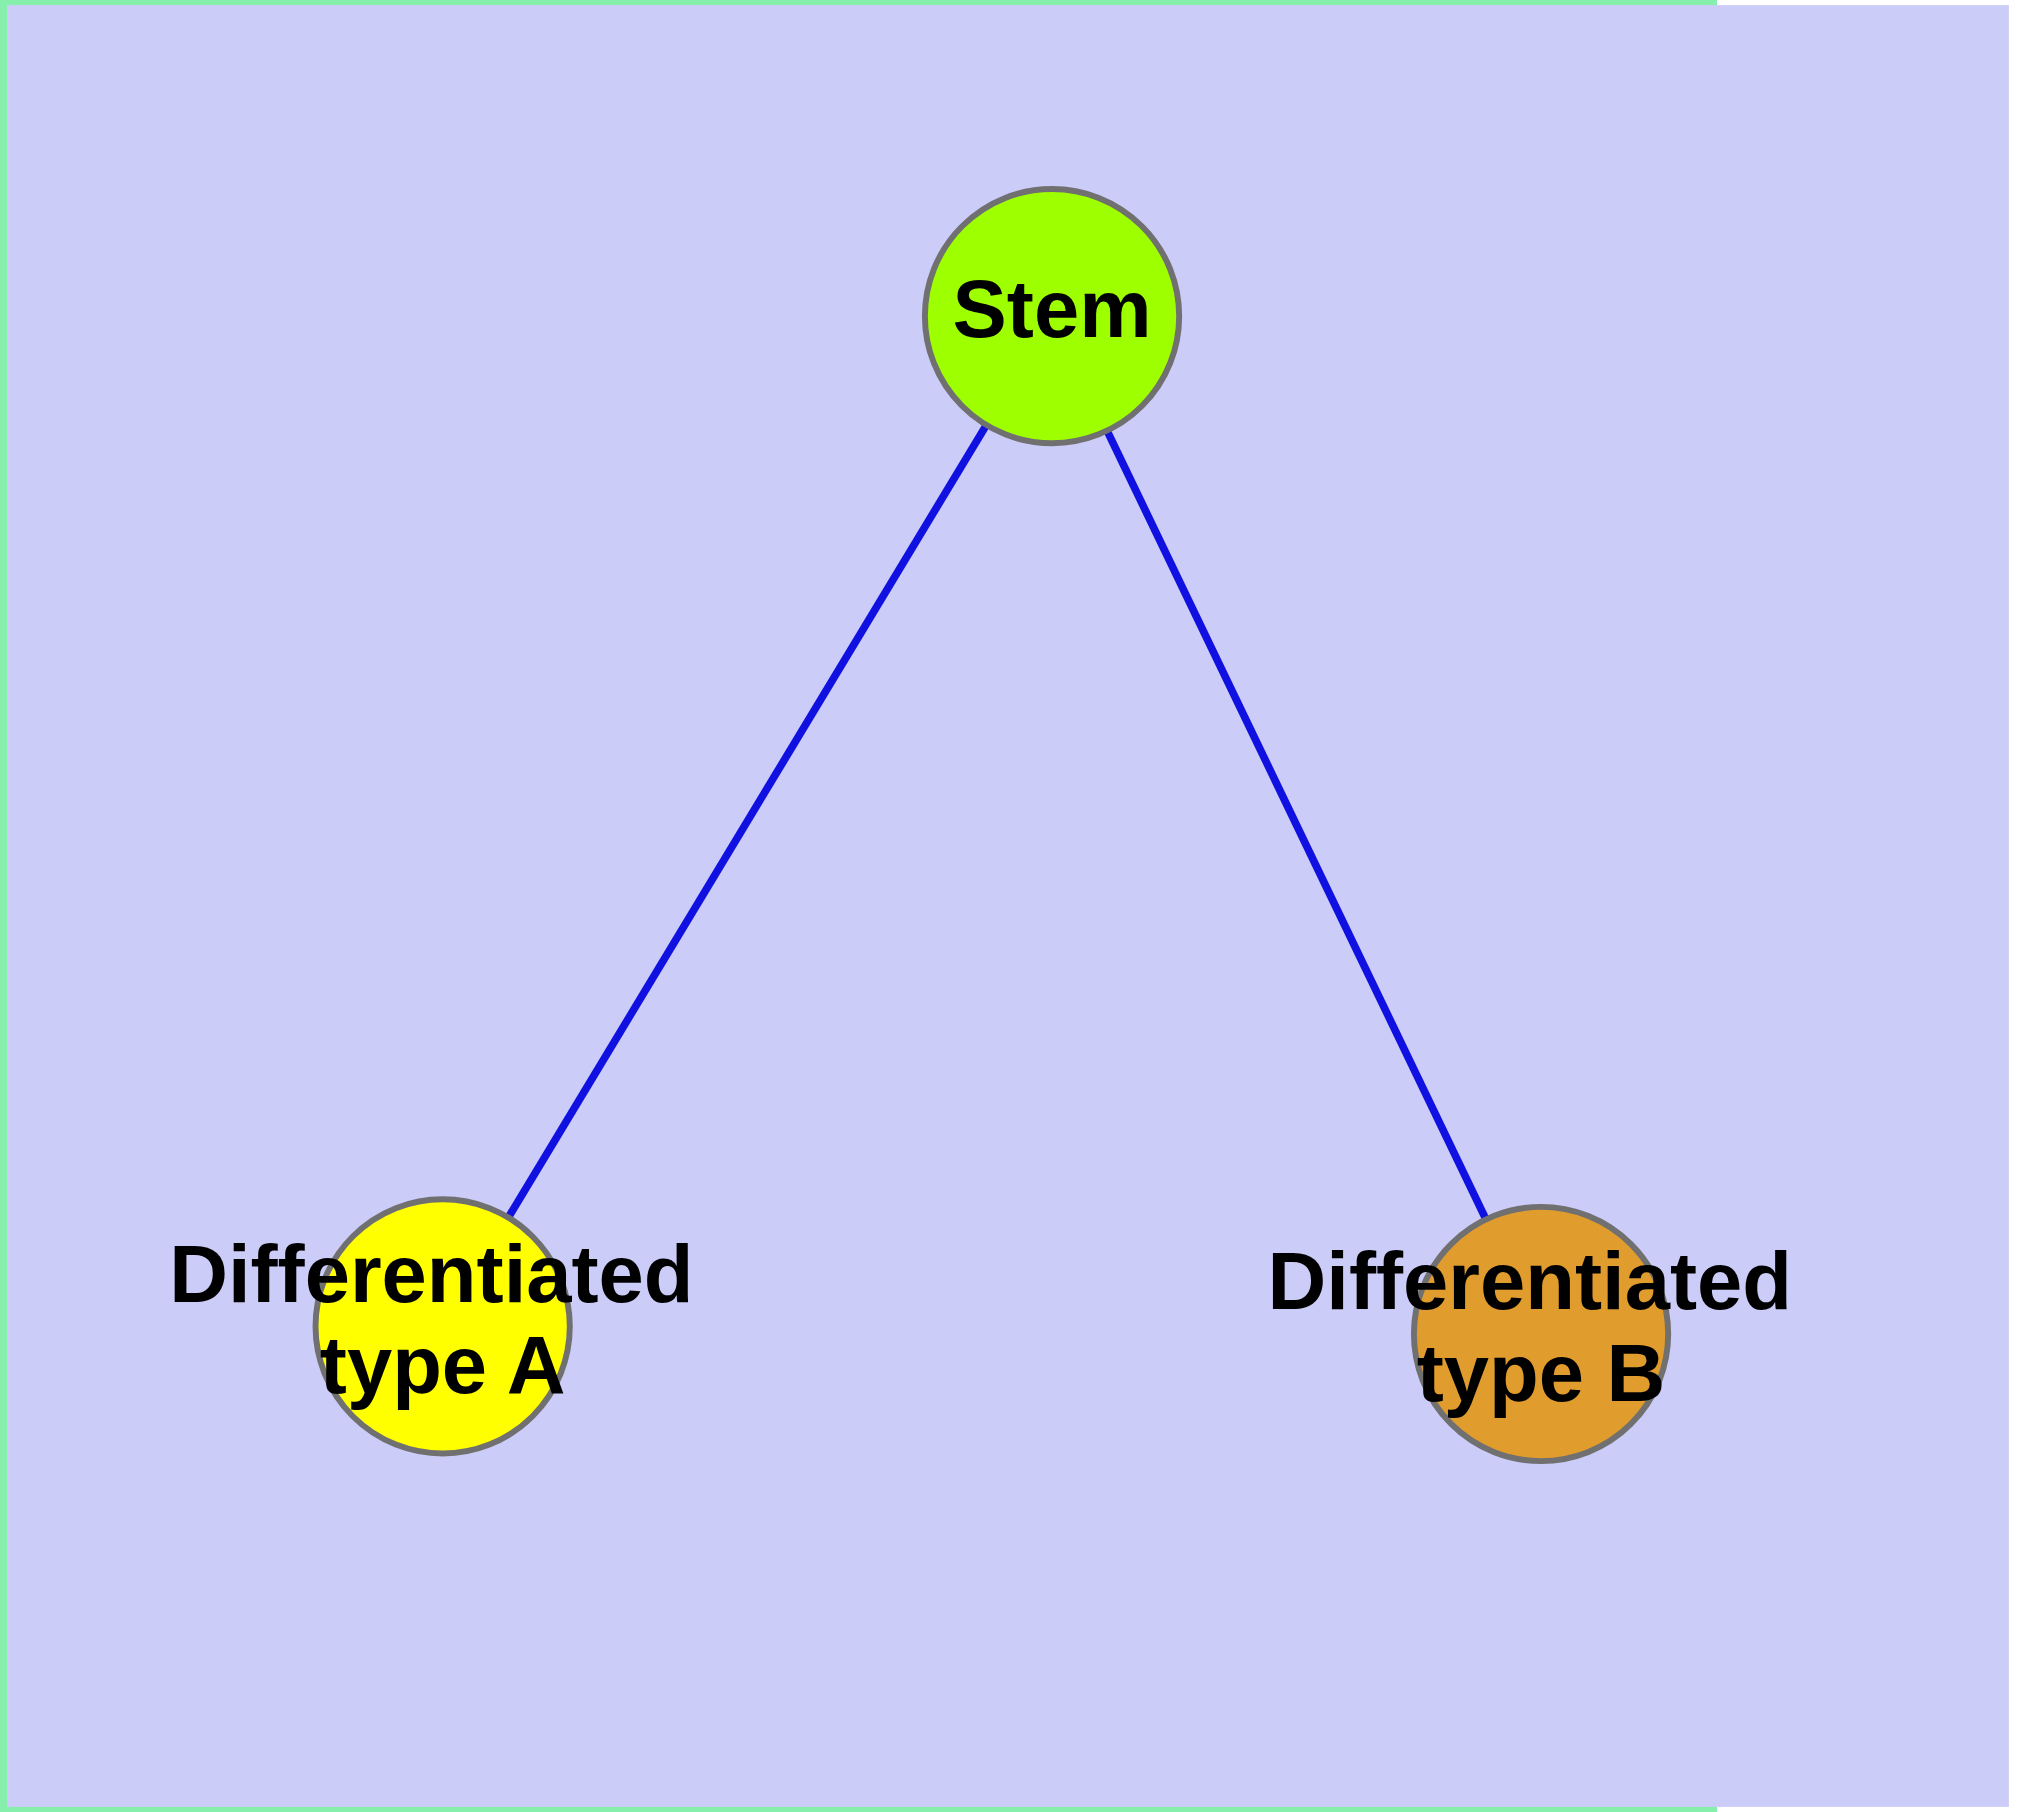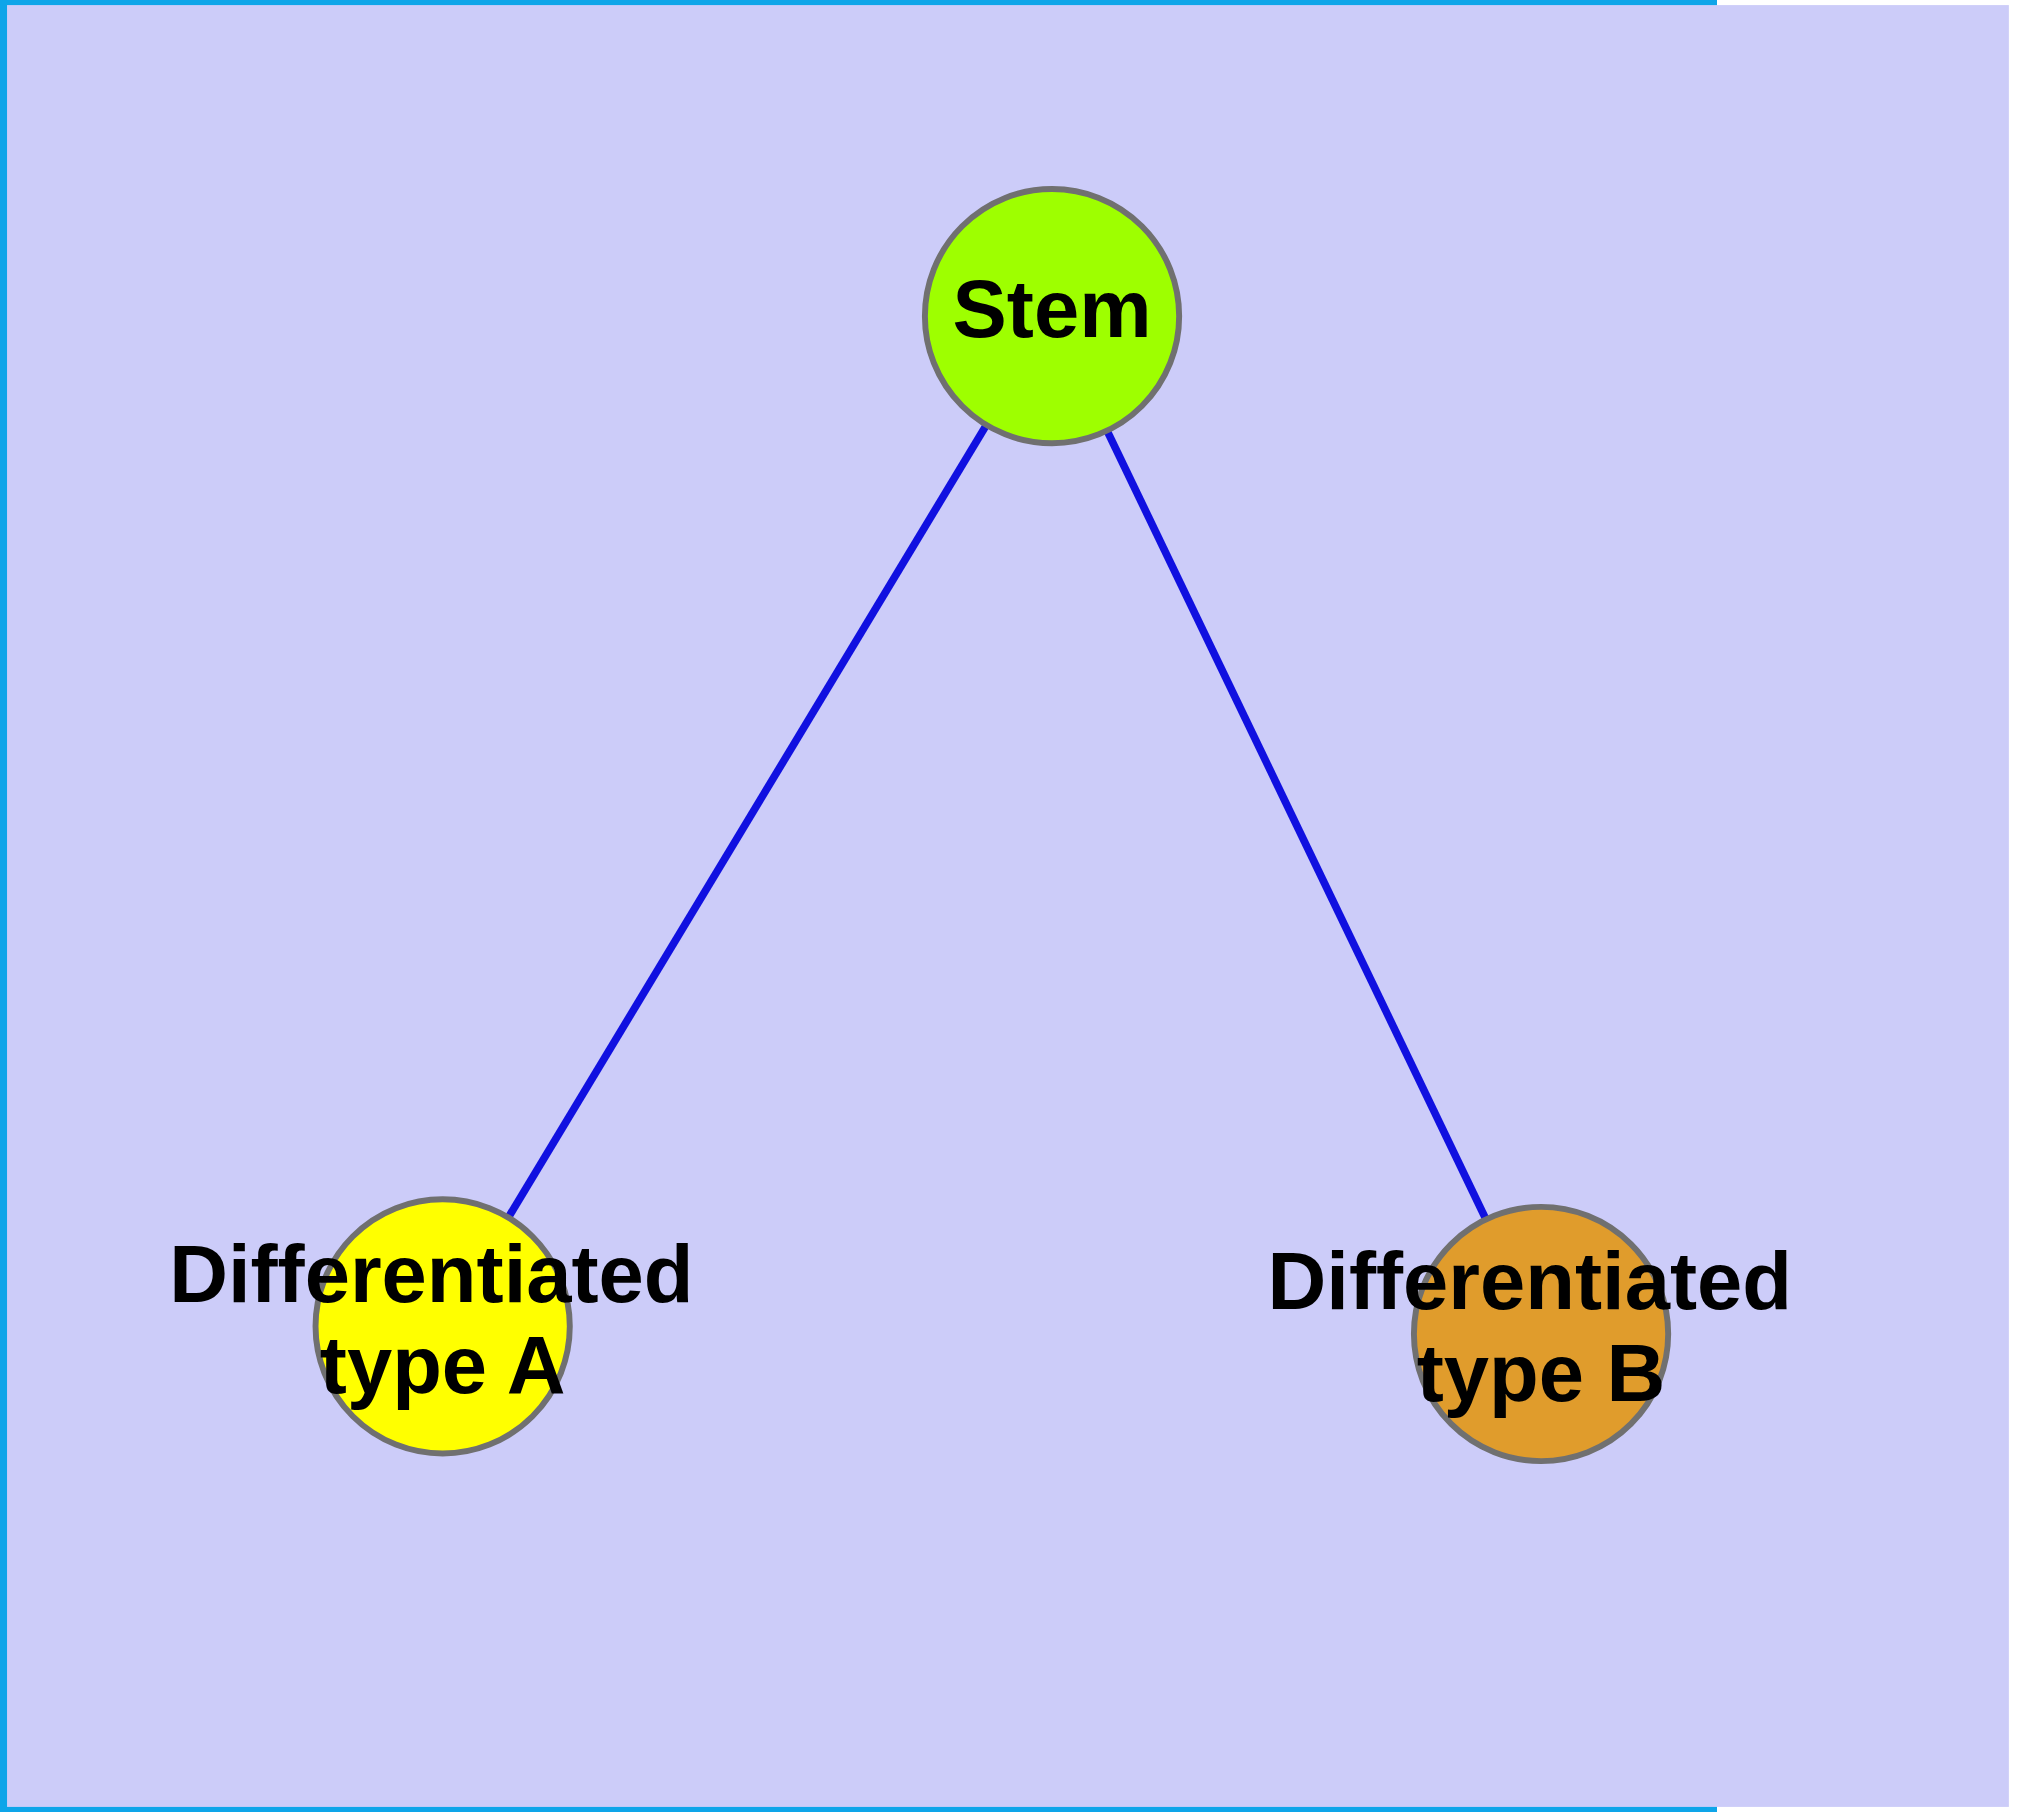--- a/index.html
+++ b/index.html
@@ -10,21 +10,21 @@
   body {
     width: 2021px;
     height: 1812px;
     overflow: hidden;
     font-family: "Liberation Sans", sans-serif;
   }
   #canvas {
     position: relative;
     width: 1717px;
     height: 1812px;
-    background: #0ea5e9;
+    background: #86efac;
   }
   #graph-svg {
     position: absolute;
     top: 0;
     left: 0;
     width: 2021px;
     height: 1812px;
     display: block;
   }
   .node-label {

